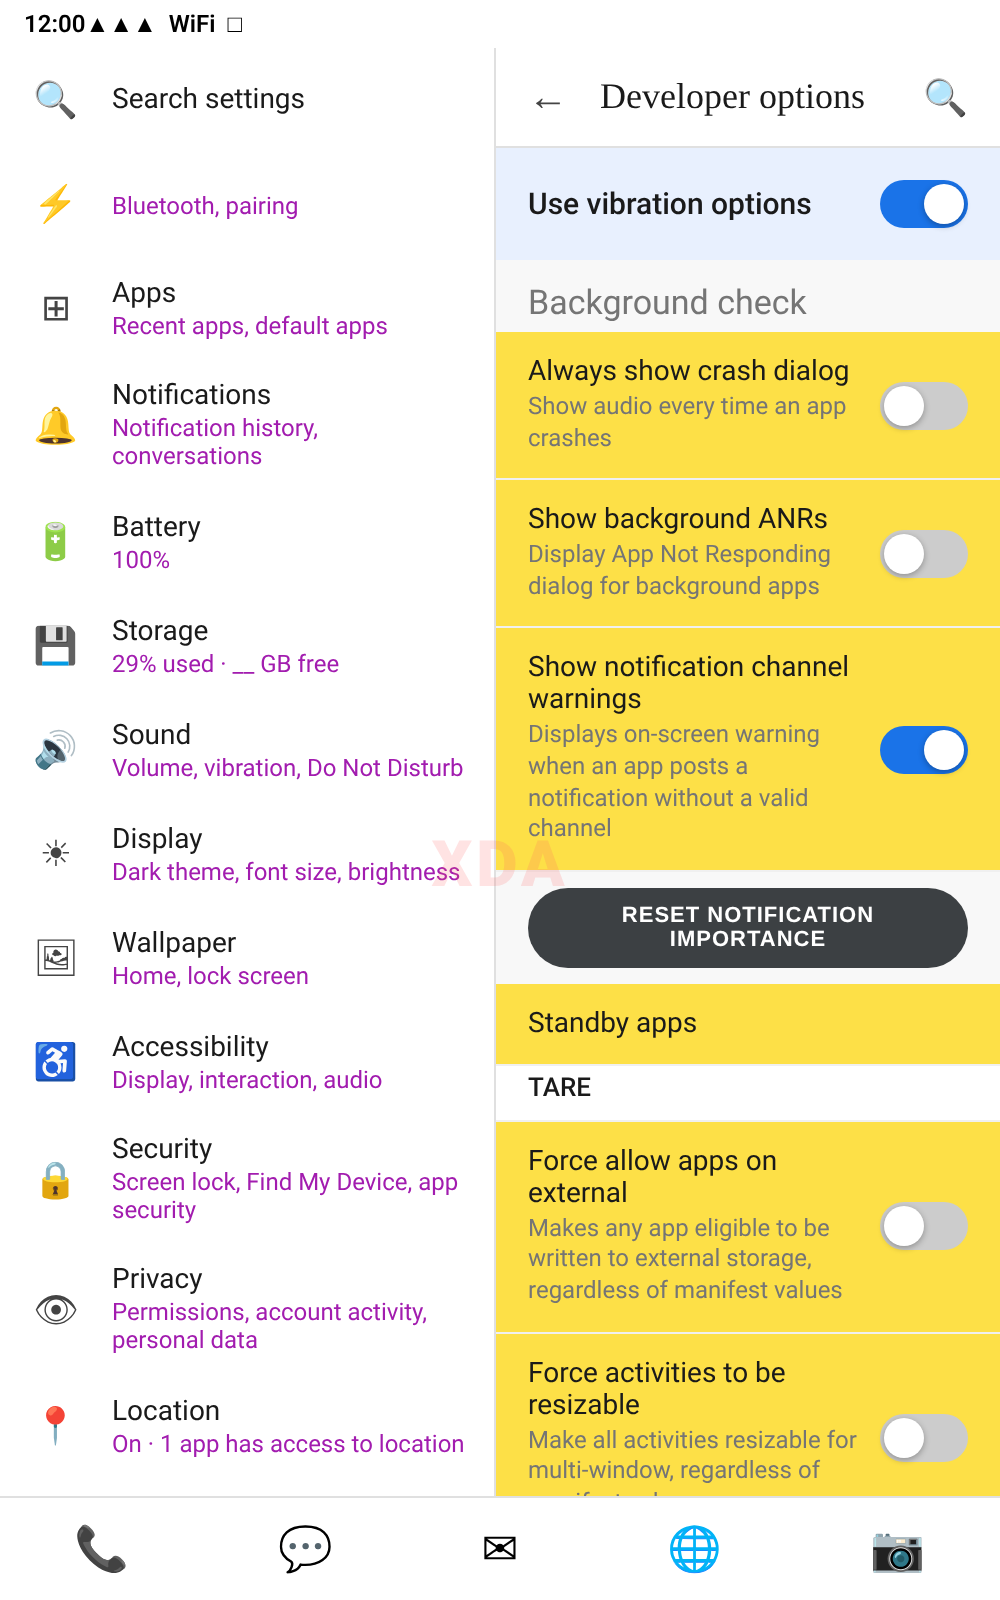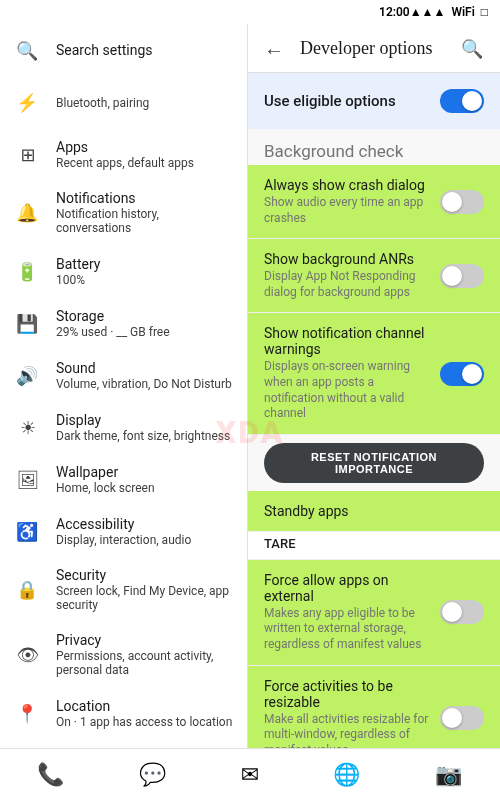--- a/index.html
+++ b/index.html
@@ -4,21 +4,21 @@
   <style>
     * { margin: 0; padding: 0; box-sizing: border-box; }
     body { width: 500px; height: 800px; font-family: 'Roboto', Arial, sans-serif; background: #fff; overflow: hidden; display: flex; flex-direction: column; }
 
     
     .status-bar {
       height: 24px;
       background: #fff;
       display: flex;
       align-items: center;
-      justify-content: flex-end;
+      justify-content: flex-start;
       padding: 0 12px;
       font-size: 12px;
       font-weight: 600;
       flex-shrink: 0;
     }
     .status-bar-right { display: flex; gap: 6px; align-items: center; }
 
     
     .main-layout {
       display: flex;
@@ -47,21 +47,21 @@
       display: flex;
       align-items: center;
       justify-content: center;
       margin-right: 12px;
       flex-shrink: 0;
       font-size: 18px;
       color: #444;
     }
     .settings-text { flex: 1; }
     .settings-title { font-size: 14px; color: #1a1a1a; font-weight: 400; }
-    .settings-subtitle { font-size: 12px; color: #404040; margin-top: 1px; }
+    .settings-subtitle { font-size: 12px; color: #a21caf; margin-top: 1px; }
 
     
     .right-panel {
       flex: 1;
       background: #f8f8f8;
       display: flex;
       flex-direction: column;
       overflow: hidden;
     }
     .dev-header {
@@ -123,21 +123,21 @@
     .toggle.off .toggle-thumb { left: 2px; }
 
     .dev-section-header {
       padding: 8px 16px 4px;
       font-size: 17px;
       color: #757575;
       background: #f8f8f8;
     }
 
     .dev-item {
-      background: #bef264;
+      background: #fde047;
       padding: 12px 16px;
       border-bottom: 1px solid #f0f0f0;
       display: flex;
       align-items: center;
       justify-content: flex-end;
     }
     .dev-item-text { flex: 1; padding-right: 8px; }
     .dev-item-title { font-size: 14px; color: #1a1a1a; font-weight: 400; }
     .dev-item-subtitle { font-size: 12px; color: #757575; margin-top: 2px; line-height: 1.3; }
 
@@ -308,21 +308,21 @@
   <div class="right-panel">
     <div class="dev-header">
       <span class="dev-header-back">←</span>
       <span class="dev-header-title">Developer options</span>
       <span class="dev-header-search">🔍</span>
     </div>
 
     <div class="dev-content">
 
       <div class="toggle-row">
-        <span class="toggle-label">Use eligible options</span>
+        <span class="toggle-label">Use vibration options</span>
         <div class="toggle on">
           <div class="toggle-thumb"></div>
         </div>
       </div>
 
       <div class="dev-section-header">
         <span>Background check</span>
       </div>
 
       <div class="dev-item">

